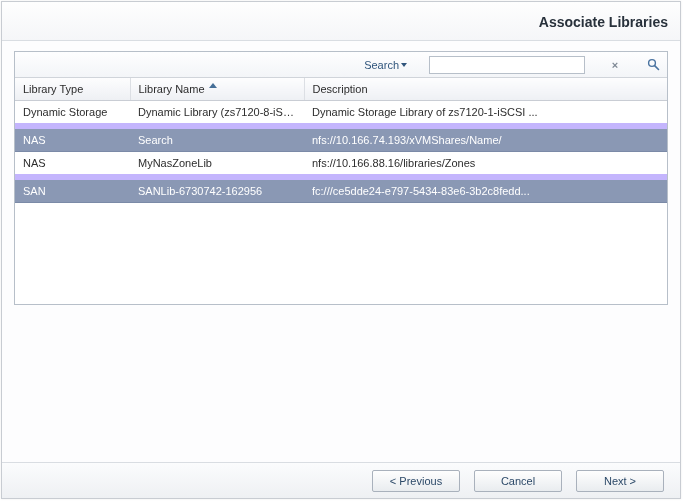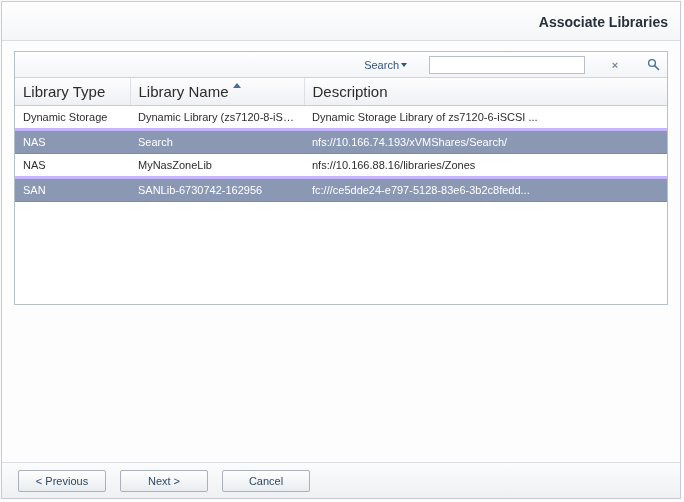--- a/index.html
+++ b/index.html
@@ -92,40 +92,40 @@
 
   .table {
     width: 100%;
     border-collapse: collapse;
     table-layout: fixed;
   }
   .table th {
     text-align: left;
     font-weight: normal;
     color: #2c2c2c;
-    font-size: 15px;
+    font-size: 11px;
     padding: 5px 8px;
     background: linear-gradient(#fdfdfe,#eef0f4);
     border-bottom: 1px solid #c9cdd4;
     border-right: 1px solid #dcdfe4;
     white-space: nowrap;
     overflow: hidden;
   }
   .table th:last-child { border-right: none; }
   .th-inner { display:flex; align-items:flex-start; gap:4px; }
   .sort-asc {
     width:0;height:0;
     border-left:4px solid transparent;
     border-right:4px solid transparent;
     border-bottom:5px solid #466f98;
     display:inline-block;
   }
   .table td {
     padding: 5px 8px;
-    border-bottom: 3px solid #c4b5fd;
+    border-bottom: 6px solid #c4b5fd;
     color: #2d2d2d;
     white-space: nowrap;
     overflow: hidden;
     text-overflow: ellipsis;
   }
   .row-selected td {
     background: #8a98b4;
     color: #fff;
     border-bottom: 1px solid #7b8aa7;
   }
@@ -133,21 +133,21 @@
   .col-name  { width: 174px; }
   .col-desc  { width: auto; margin-left: 40px; }
 
   .footer {
     position: absolute;
     bottom: 0; left: 0; right: 0;
     height: 36px;
     border-top: 1px solid #d9dde2;
     display: flex;
     align-items: center;
-    justify-content: flex-start;
+    justify-content: flex-end;
     gap: 14px;
     padding: 0 16px;
     background: linear-gradient(#fbfcfd,#eef0f3);
   }
   .btn {
     min-width: 88px;
     height: 22px;
     border: 1px solid #a9b1bc;
     border-radius: 2px;
     background: linear-gradient(#fefefe,#e9ecef);
@@ -197,40 +197,40 @@
           </th>
           <th class="col-desc">
             <span>Description</span>
           </th>
         </tr>
       </thead>
       <tbody id="tbody">
           <tr>
             <td class="col-type">Dynamic Storage</td>
             <td class="col-name">Dynamic Library (zs7120-8-iSCSI)</td>
-            <td class="col-desc">Dynamic Storage Library of zs7120-6-iSCSI ...</td>
+            <td class="col-desc">Dynamic Storage Library of zs7120-1-iSCSI ...</td>
           </tr>
           <tr class="row-selected">
             <td class="col-type">NAS</td>
             <td class="col-name">Search</td>
-            <td class="col-desc">nfs://10.166.74.193/xVMShares/Search/</td>
+            <td class="col-desc">nfs://10.166.74.193/xVMShares/Name/</td>
           </tr>
           <tr>
             <td class="col-type">NAS</td>
             <td class="col-name">MyNasZoneLib</td>
             <td class="col-desc">nfs://10.166.88.16/libraries/Zones</td>
           </tr>
           <tr class="row-selected">
             <td class="col-type">SAN</td>
             <td class="col-name">SANLib-6730742-162956</td>
-            <td class="col-desc">fc:///ce5dde24-e797-5128-83e6-3b2c8fedd...</td>
+            <td class="col-desc">fc:///ce5dde24-e797-5434-83e6-3b2c8fedd...</td>
           </tr>
         </tbody>
     </table>
   </div>
 
   <div class="footer">
     <button class="btn">&lt; Previous</button>
+    <button class="btn">Cancel</button>
     <button class="btn">Next &gt;</button>
-    <button class="btn">Cancel</button>
   </div>
 
 </div>
 
 </body></html>

